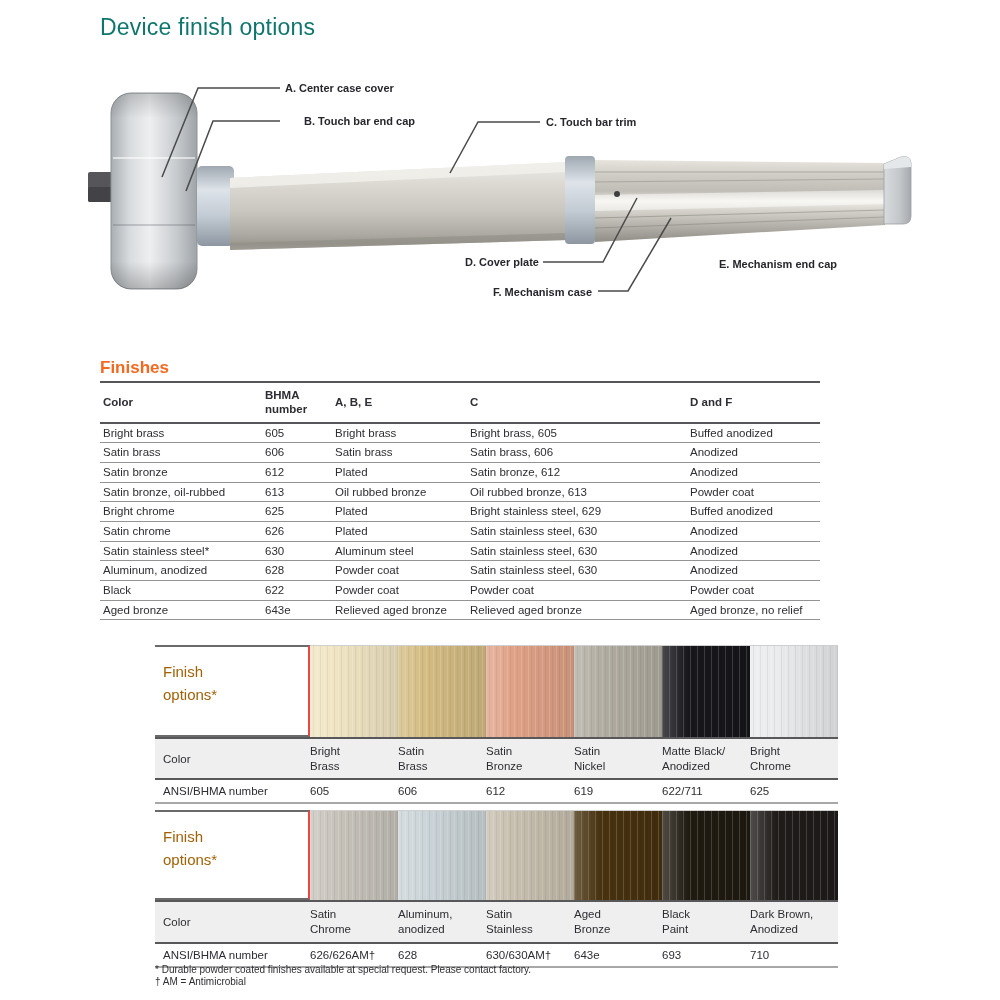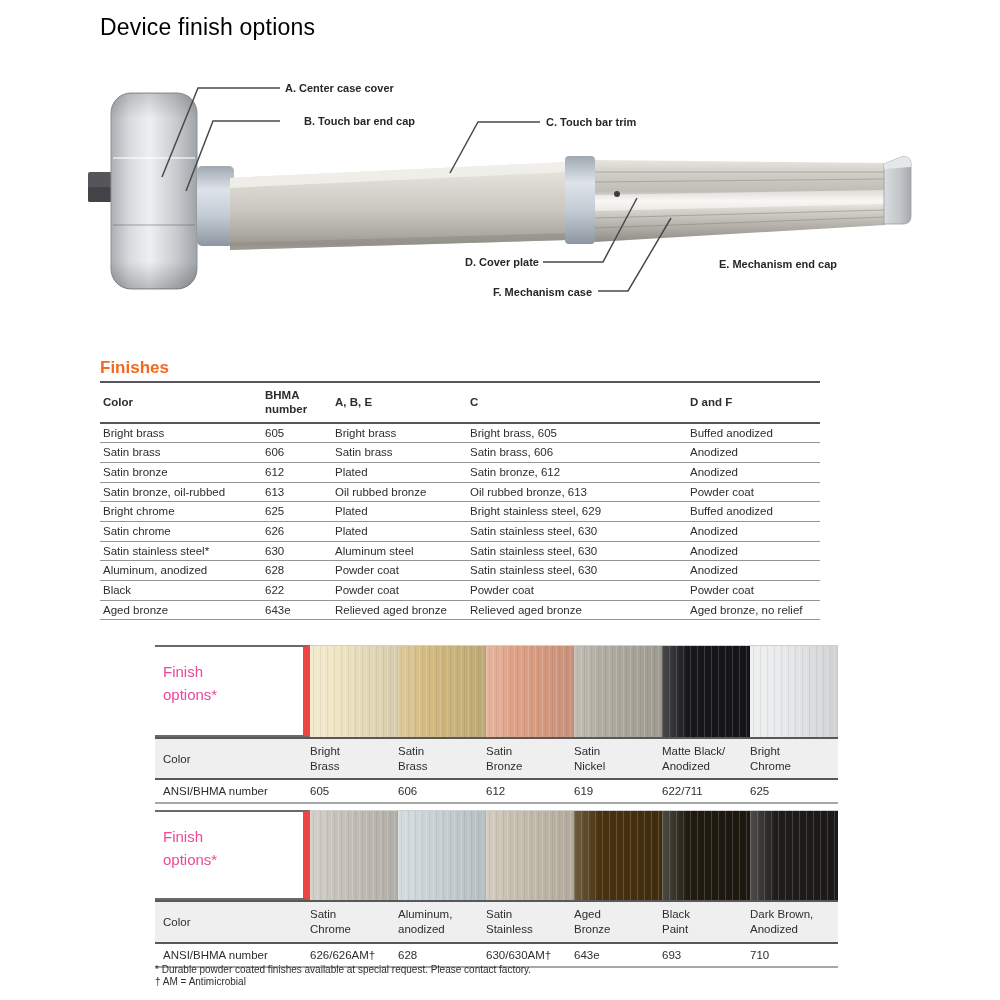--- a/index.html
+++ b/index.html
@@ -1,20 +1,20 @@
 <!DOCTYPE html>
 <html><head>
 <meta charset="utf-8">
 <style>
   html,body{margin:0;padding:0;background:#ffffff;}
   body{font-family:"Liberation Sans", sans-serif; color:#2d2d33;}
   #page{position:relative;width:1000px;height:1000px;background:#ffffff;overflow:hidden;}
 
   
-  .page-title{position:absolute;left:100px;top:14px;font-size:23px;letter-spacing:.2px;color:#000000;font-weight:400;}
+  .page-title{position:absolute;left:100px;top:14px;font-size:23px;letter-spacing:.2px;color:#0f766e;font-weight:400;}
 
   
   #diagram{position:absolute;left:0;top:60px;width:1000px;height:255px;text-align:right;}
   #diagram svg{position:absolute;left:0;top:0;}
   .callout{position:absolute;font-size:11px;font-weight:bold;color:#26262c;white-space:nowrap;}
   .co-a{left:285px;top:22px;}
   .co-b{left:285px;top:55px;padding-left:19px;}
   .co-c{left:546px;top:56px;}
   .co-d{left:465px;top:196px;}
   .co-e{left:719px;top:198px;}
@@ -32,21 +32,21 @@
   .c1{width:165px;} .c2{width:70px;} .c3{width:135px;} .c4{width:220px;} .c5{width:130px;}
 
   
   .fo-block{position:absolute;left:155px;width:683px;}
   .fo-block-1{top:645px;}
   .fo-block-2{top:810px;}
   .fo-swatchband{display:flex;}
   .fo-block-1 .fo-swatchband{height:92px;}
   .fo-block-2 .fo-swatchband{height:90px;}
   .fo-label-cell{width:155px;box-sizing:border-box;background:#ffffff;border-top:2px solid #6a6a6a;border-bottom:2px solid #6a6a6a;
-      border-right:7px solid #ef4444;padding:14px 10px 0 8px;font-size:15px;line-height:1.5;color:#ec4899;}
+      border-right:2px solid #ef4444;padding:14px 10px 0 8px;font-size:15px;line-height:1.5;color:#a16207;}
   .fo-label-cell .lbl{display:block;width:70px;white-space:normal;}
   .swatch{width:88px;position:relative;overflow:hidden;border-top:1px solid #cfcfcf;}
   .swatch::after{content:"";position:absolute;inset:0;
       background:
         repeating-linear-gradient(90deg, rgba(255,255,255,.16) 0 1px, rgba(255,255,255,0) 1px 3px, rgba(0,0,0,.06) 3px 4px, rgba(0,0,0,0) 4px 7px),
         linear-gradient(90deg, rgba(255,255,255,.22), rgba(255,255,255,0) 30%, rgba(0,0,0,.10) 96%);}
   .fo-colorrow{display:flex;align-items:center;background:#efefef;border-top:2px solid #58585a;border-bottom:2px solid #58585a;}
   .fo-block-1 .fo-colorrow{height:39px;}
   .fo-block-2 .fo-colorrow{height:40px;}
   .fo-ansirow{display:flex;align-items:center;background:#ffffff;height:22px;border-bottom:2px solid #a8a8a8;}

